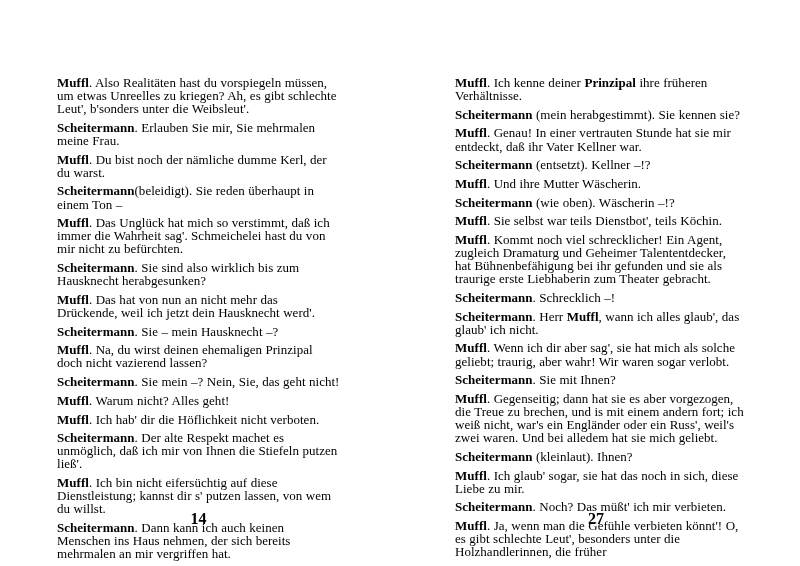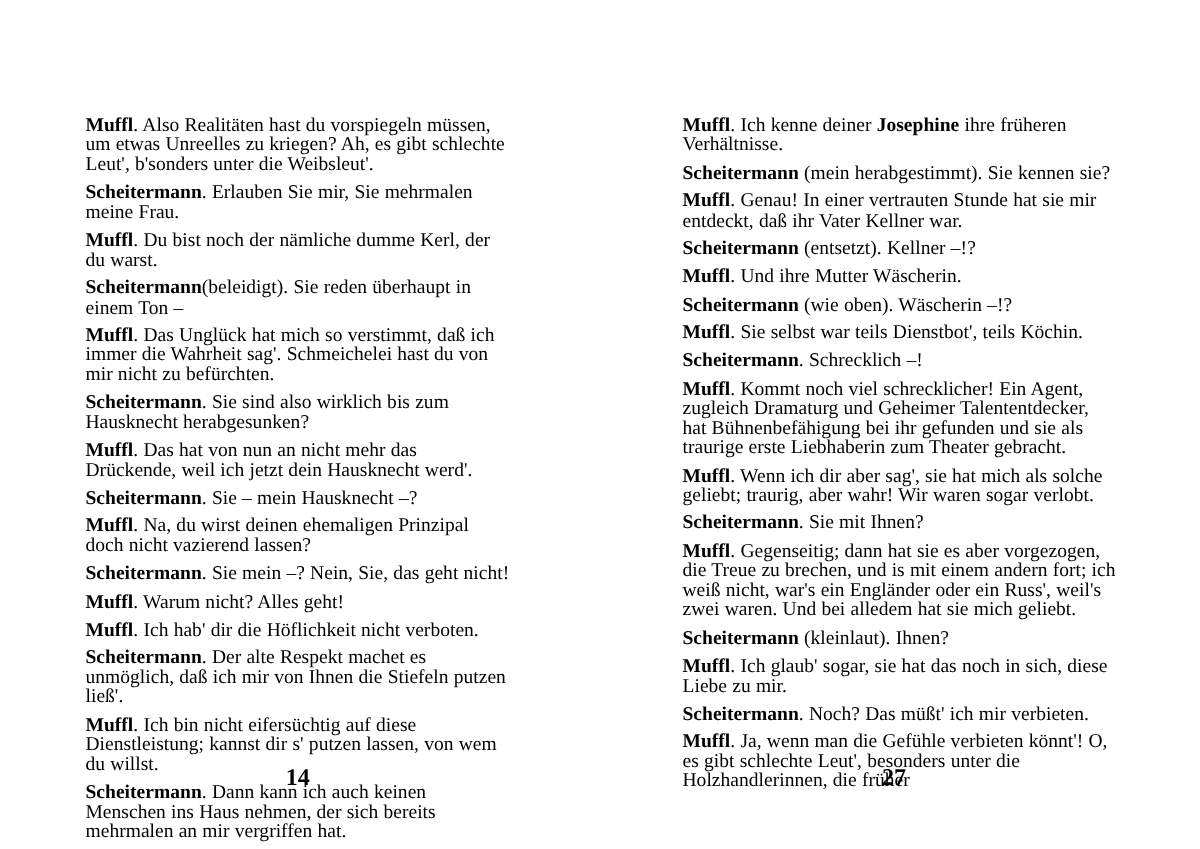--- a/index.html
+++ b/index.html
@@ -103,29 +103,30 @@
         <p class="speech"><span class="speaker">Muffl</span><span>.</span><span> Ich hab' dir die Höflichkeit nicht verboten.</span></p>
         <p class="speech"><span class="speaker">Scheitermann</span><span>.</span><span> Der alte Respekt machet es unmöglich, daß ich mir von Ihnen die Stiefeln putzen ließ'.</span></p>
         <p class="speech"><span class="speaker">Muffl</span><span>.</span><span> Ich bin nicht eifersüchtig auf diese Dienstleistung; kannst dir s' putzen lassen, von wem du willst.</span></p>
         <p class="speech"><span class="speaker">Scheitermann</span><span>.</span><span> Dann kann ich auch keinen Menschen ins Haus nehmen, der sich bereits mehrmalen an mir vergriffen hat.</span></p>
       </div>
     <div class="page-number">14</div>
   </div>
 
   <div class="page page-right" id="right-page">
     <div id="right-body">
-        <p class="speech"><span class="speaker">Muffl</span><span>.</span><span> Ich kenne deiner </span><span class="emph-bold">Josephine</span><span> ihre früheren Verhältnisse.</span></p>
+        <p class="speech"><span class="speaker">Muffl</span><span>.</span><span> Ich kenne deiner </span><span class="emph-bold">Prinzipal</span><span> ihre früheren Verhältnisse.</span></p>
         <p class="speech"><span class="speaker">Scheitermann</span><span class="direction"> (mein herabgestimmt).</span><span> Sie kennen sie?</span></p>
         <p class="speech"><span class="speaker">Muffl</span><span>.</span><span> Genau! In einer vertrauten Stunde hat sie mir entdeckt, daß ihr Vater Kellner war.</span></p>
         <p class="speech"><span class="speaker">Scheitermann</span><span class="direction"> (entsetzt).</span><span> Kellner –!?</span></p>
         <p class="speech"><span class="speaker">Muffl</span><span>.</span><span> Und ihre Mutter Wäscherin.</span></p>
         <p class="speech"><span class="speaker">Scheitermann</span><span class="direction"> (wie oben).</span><span> Wäscherin –!?</span></p>
         <p class="speech"><span class="speaker">Muffl</span><span>.</span><span> Sie selbst war teils Dienstbot', teils Köchin.</span></p>
+        <p class="speech"><span class="speaker">Muffl</span><span>.</span><span> Kommt noch viel schrecklicher! Ein Agent, zugleich Dramaturg und Geheimer Talententdecker, hat Bühnenbefähigung bei ihr gefunden und sie als traurige erste Liebhaberin zum Theater gebracht.</span></p>
         <p class="speech"><span class="speaker">Scheitermann</span><span>.</span><span> Schrecklich –!</span></p>
-        <p class="speech"><span class="speaker">Muffl</span><span>.</span><span> Kommt noch viel schrecklicher! Ein Agent, zugleich Dramaturg und Geheimer Talententdecker, hat Bühnenbefähigung bei ihr gefunden und sie als traurige erste Liebhaberin zum Theater gebracht.</span></p>
+        <p class="speech"><span class="speaker">Scheitermann</span><span>.</span><span> Herr </span><span class="emph-bold">Muffl</span><span>, wann ich alles glaub', das glaub' ich nicht.</span></p>
         <p class="speech"><span class="speaker">Muffl</span><span>.</span><span> Wenn ich dir aber sag', sie hat mich als solche geliebt; traurig, aber wahr! Wir waren sogar verlobt.</span></p>
         <p class="speech"><span class="speaker">Scheitermann</span><span>.</span><span> Sie mit Ihnen?</span></p>
         <p class="speech"><span class="speaker">Muffl</span><span>.</span><span> Gegenseitig; dann hat sie es aber vorgezogen, die Treue zu brechen, und is mit einem andern fort; ich weiß nicht, war's ein Engländer oder ein Russ', weil's zwei waren. Und bei alledem hat sie mich geliebt.</span></p>
         <p class="speech"><span class="speaker">Scheitermann</span><span class="direction"> (kleinlaut).</span><span> Ihnen?</span></p>
         <p class="speech"><span class="speaker">Muffl</span><span>.</span><span> Ich glaub' sogar, sie hat das noch in sich, diese Liebe zu mir.</span></p>
         <p class="speech"><span class="speaker">Scheitermann</span><span>.</span><span> Noch? Das müßt' ich mir verbieten.</span></p>
         <p class="speech"><span class="speaker">Muffl</span><span>.</span><span> Ja, wenn man die Gefühle verbieten könnt'! O, es gibt schlechte Leut', besonders unter die Holzhandlerinnen, die früher</span></p>
       </div>
     <div class="page-number">27</div>
   </div>

